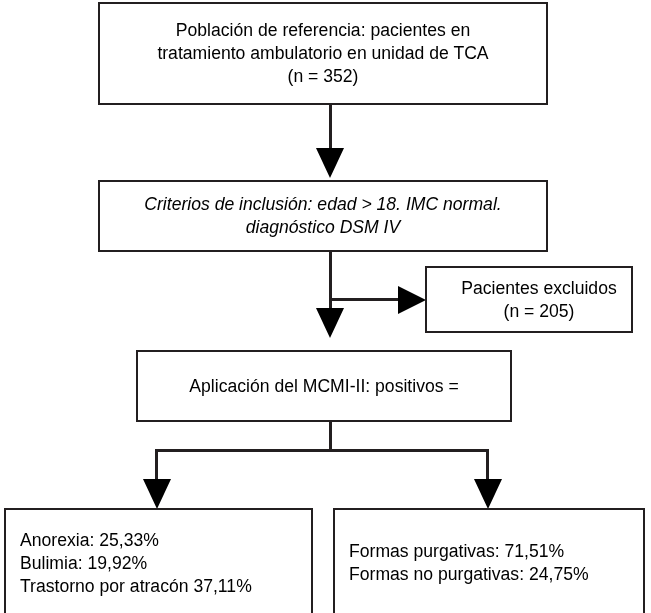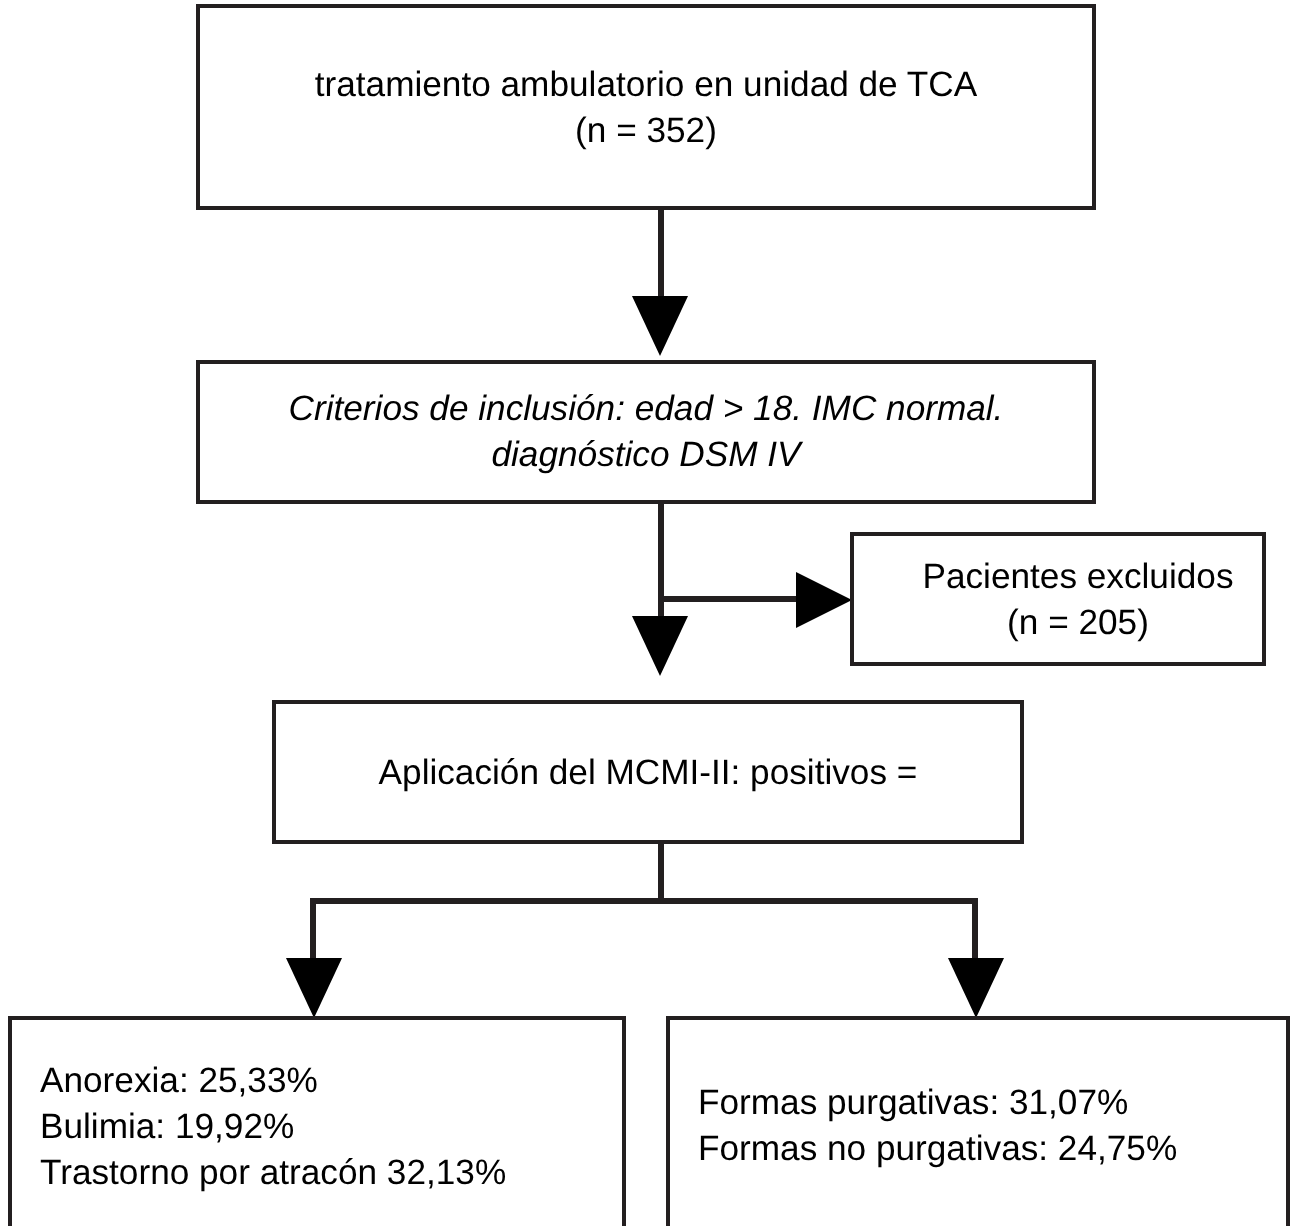--- a/index.html
+++ b/index.html
@@ -94,20 +94,21 @@
   #conn-3-rv   { left: 486px; top: 449px; height: 48px; }
   #conn-3-larrow { left: 143px; top: 479px; }
   #conn-3-rarrow { left: 474px; top: 479px; }
 </style>
 </head>
 <body>
 
 <div id="flowchart">
 
   <div class="node" id="box-population">
+    <div class="line">Población de referencia: pacientes en</div>
     <div class="line">tratamiento ambulatorio en unidad de TCA</div>
     <div class="line">(n = 352)</div>
   </div>
 
   <div class="vline" id="conn-1-v"></div>
   <div class="arrow-down" id="conn-1-arrow"></div>
 
   <div class="node" id="box-criteria">
     <div class="line">Criterios de inclusión: edad &gt; 18. IMC normal.</div>
     <div class="line">diagnóstico DSM IV</div>
@@ -131,21 +132,21 @@
   <div class="vline" id="conn-3-v"></div>
   <div class="hline" id="conn-3-h"></div>
   <div class="vline" id="conn-3-lv"></div>
   <div class="vline" id="conn-3-rv"></div>
   <div class="arrow-down" id="conn-3-larrow"></div>
   <div class="arrow-down" id="conn-3-rarrow"></div>
 
   <div class="node left-align" id="box-diagnoses">
     <div class="line">Anorexia: 25,33%</div>
     <div class="line">Bulimia: 19,92%</div>
-    <div class="line">Trastorno por atracón 32,13%</div>
+    <div class="line">Trastorno por atracón 37,11%</div>
   </div>
 
   <div class="node left-align" id="box-forms">
-    <div class="line">Formas purgativas: 31,07%</div>
+    <div class="line">Formas purgativas: 71,51%</div>
     <div class="line">Formas no purgativas: 24,75%</div>
   </div>
 
 </div>
 
 </body></html>

